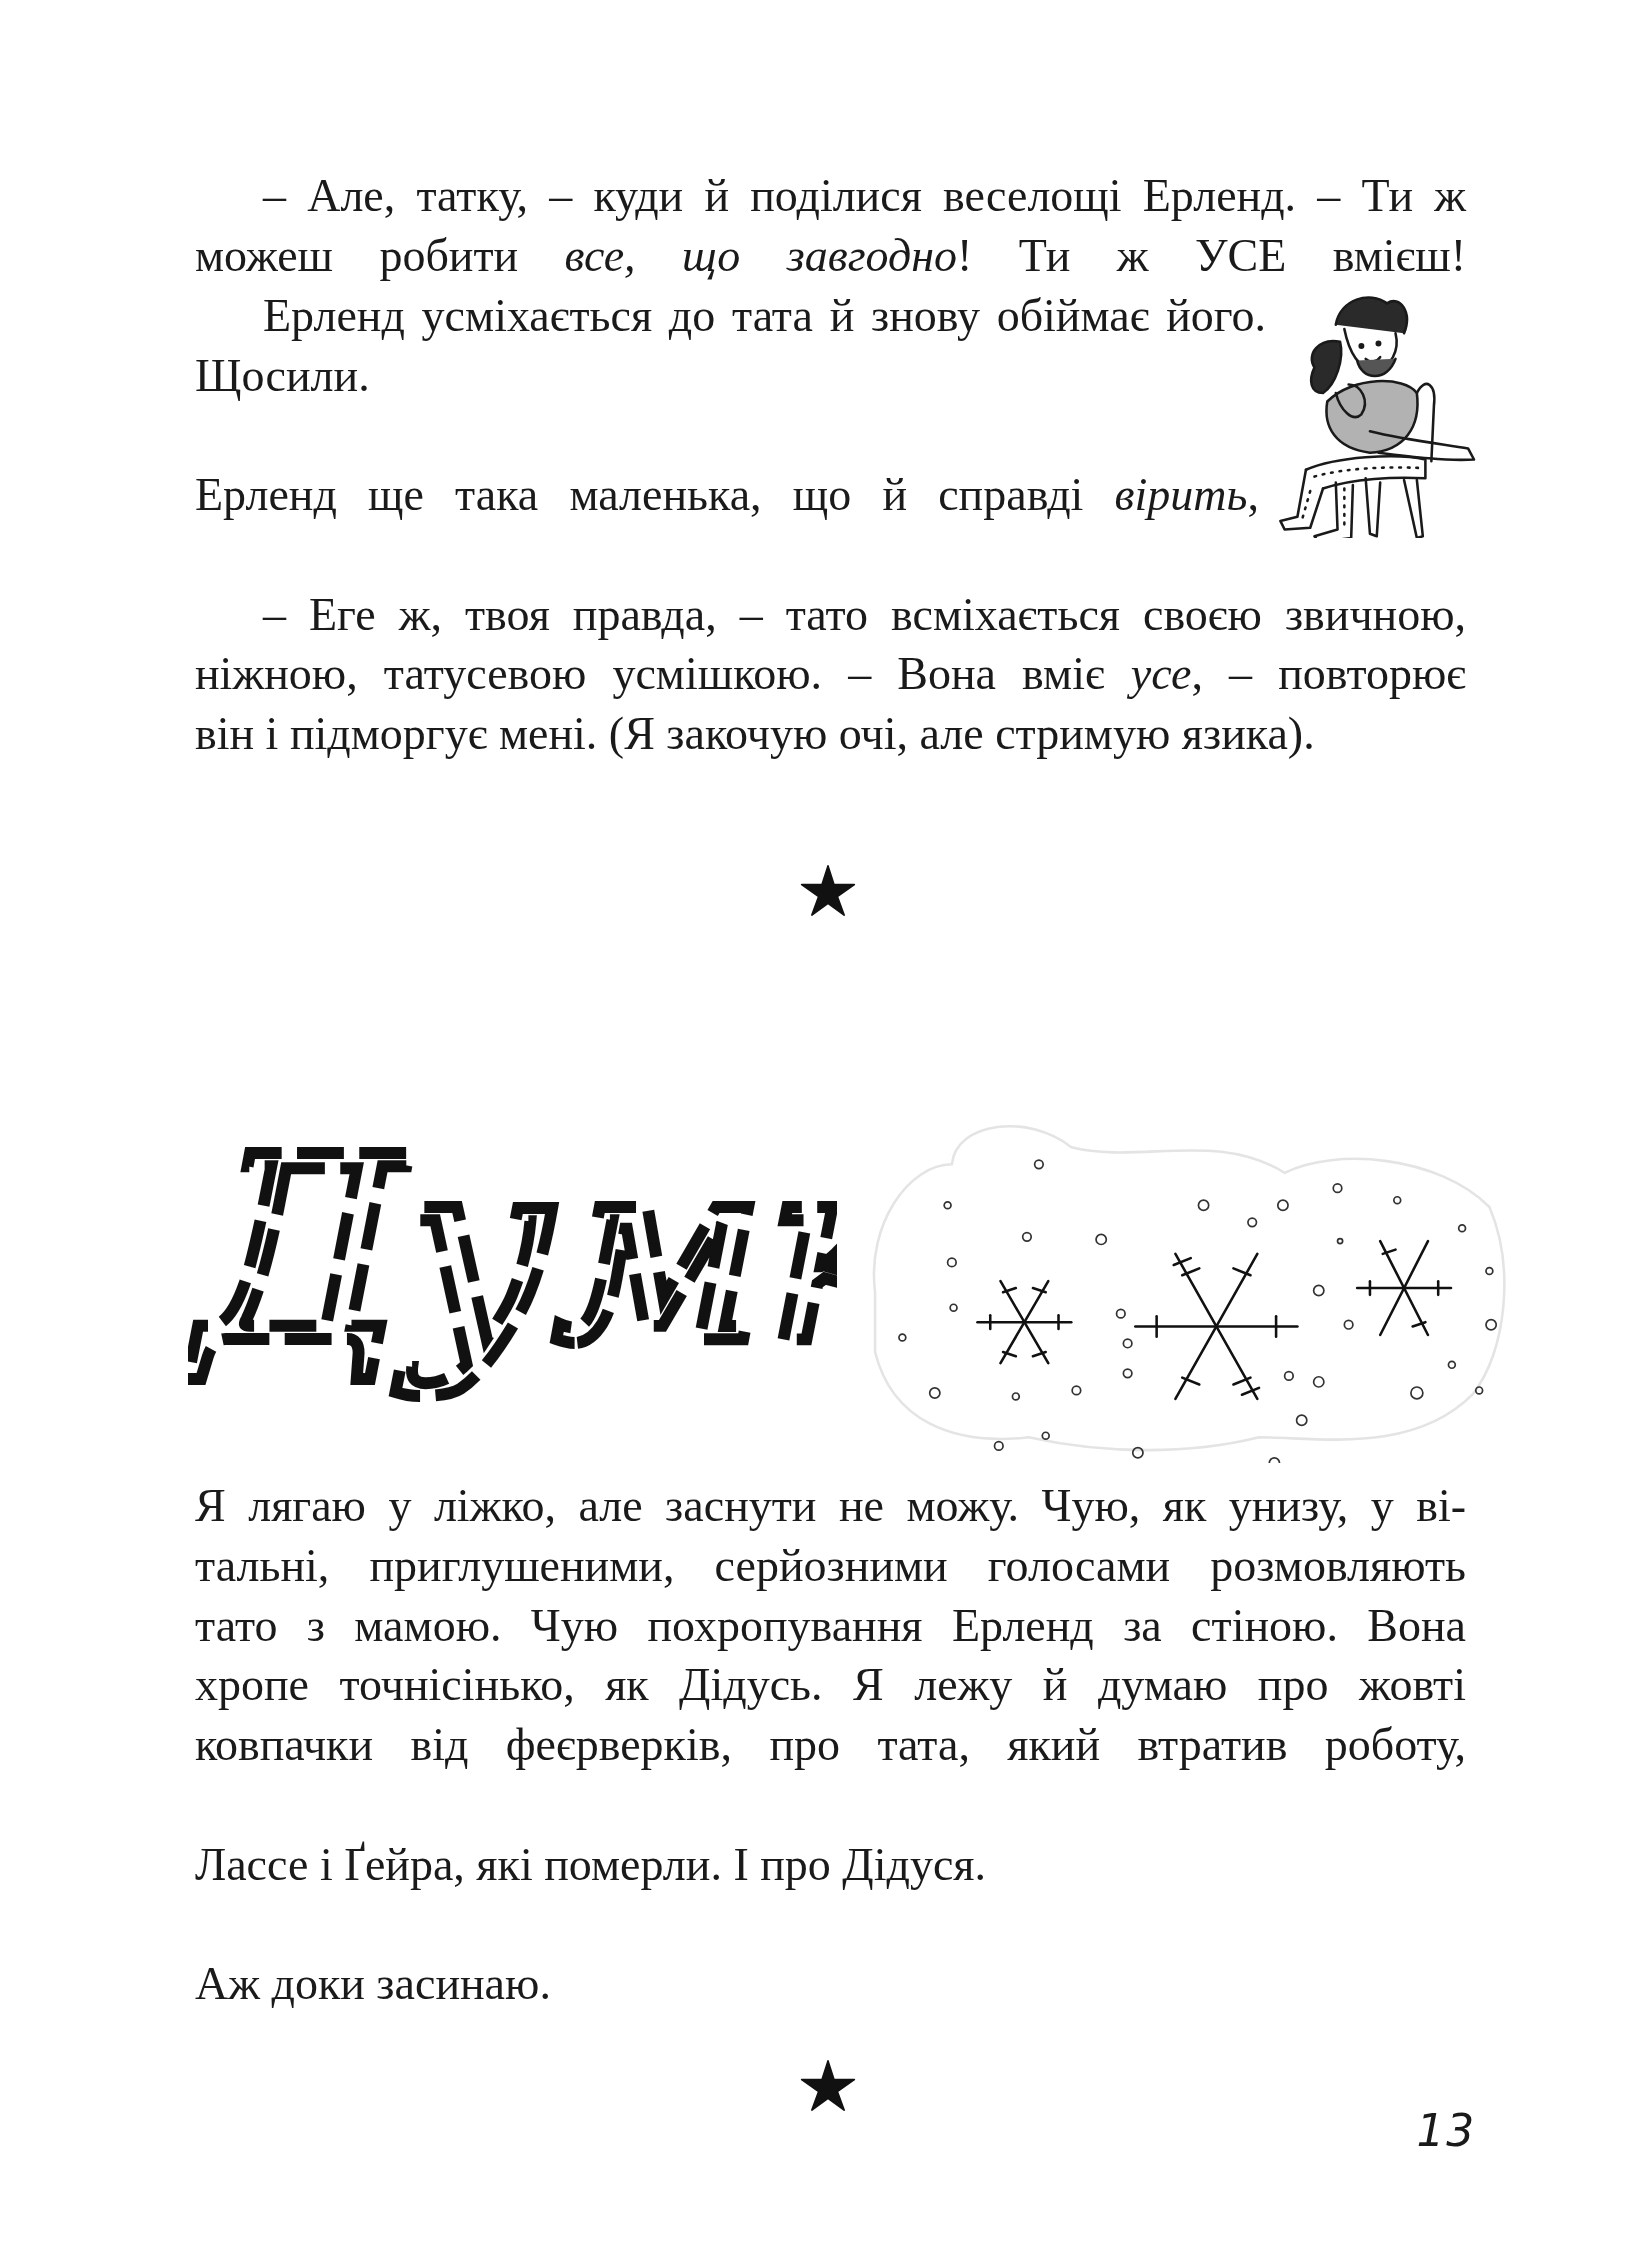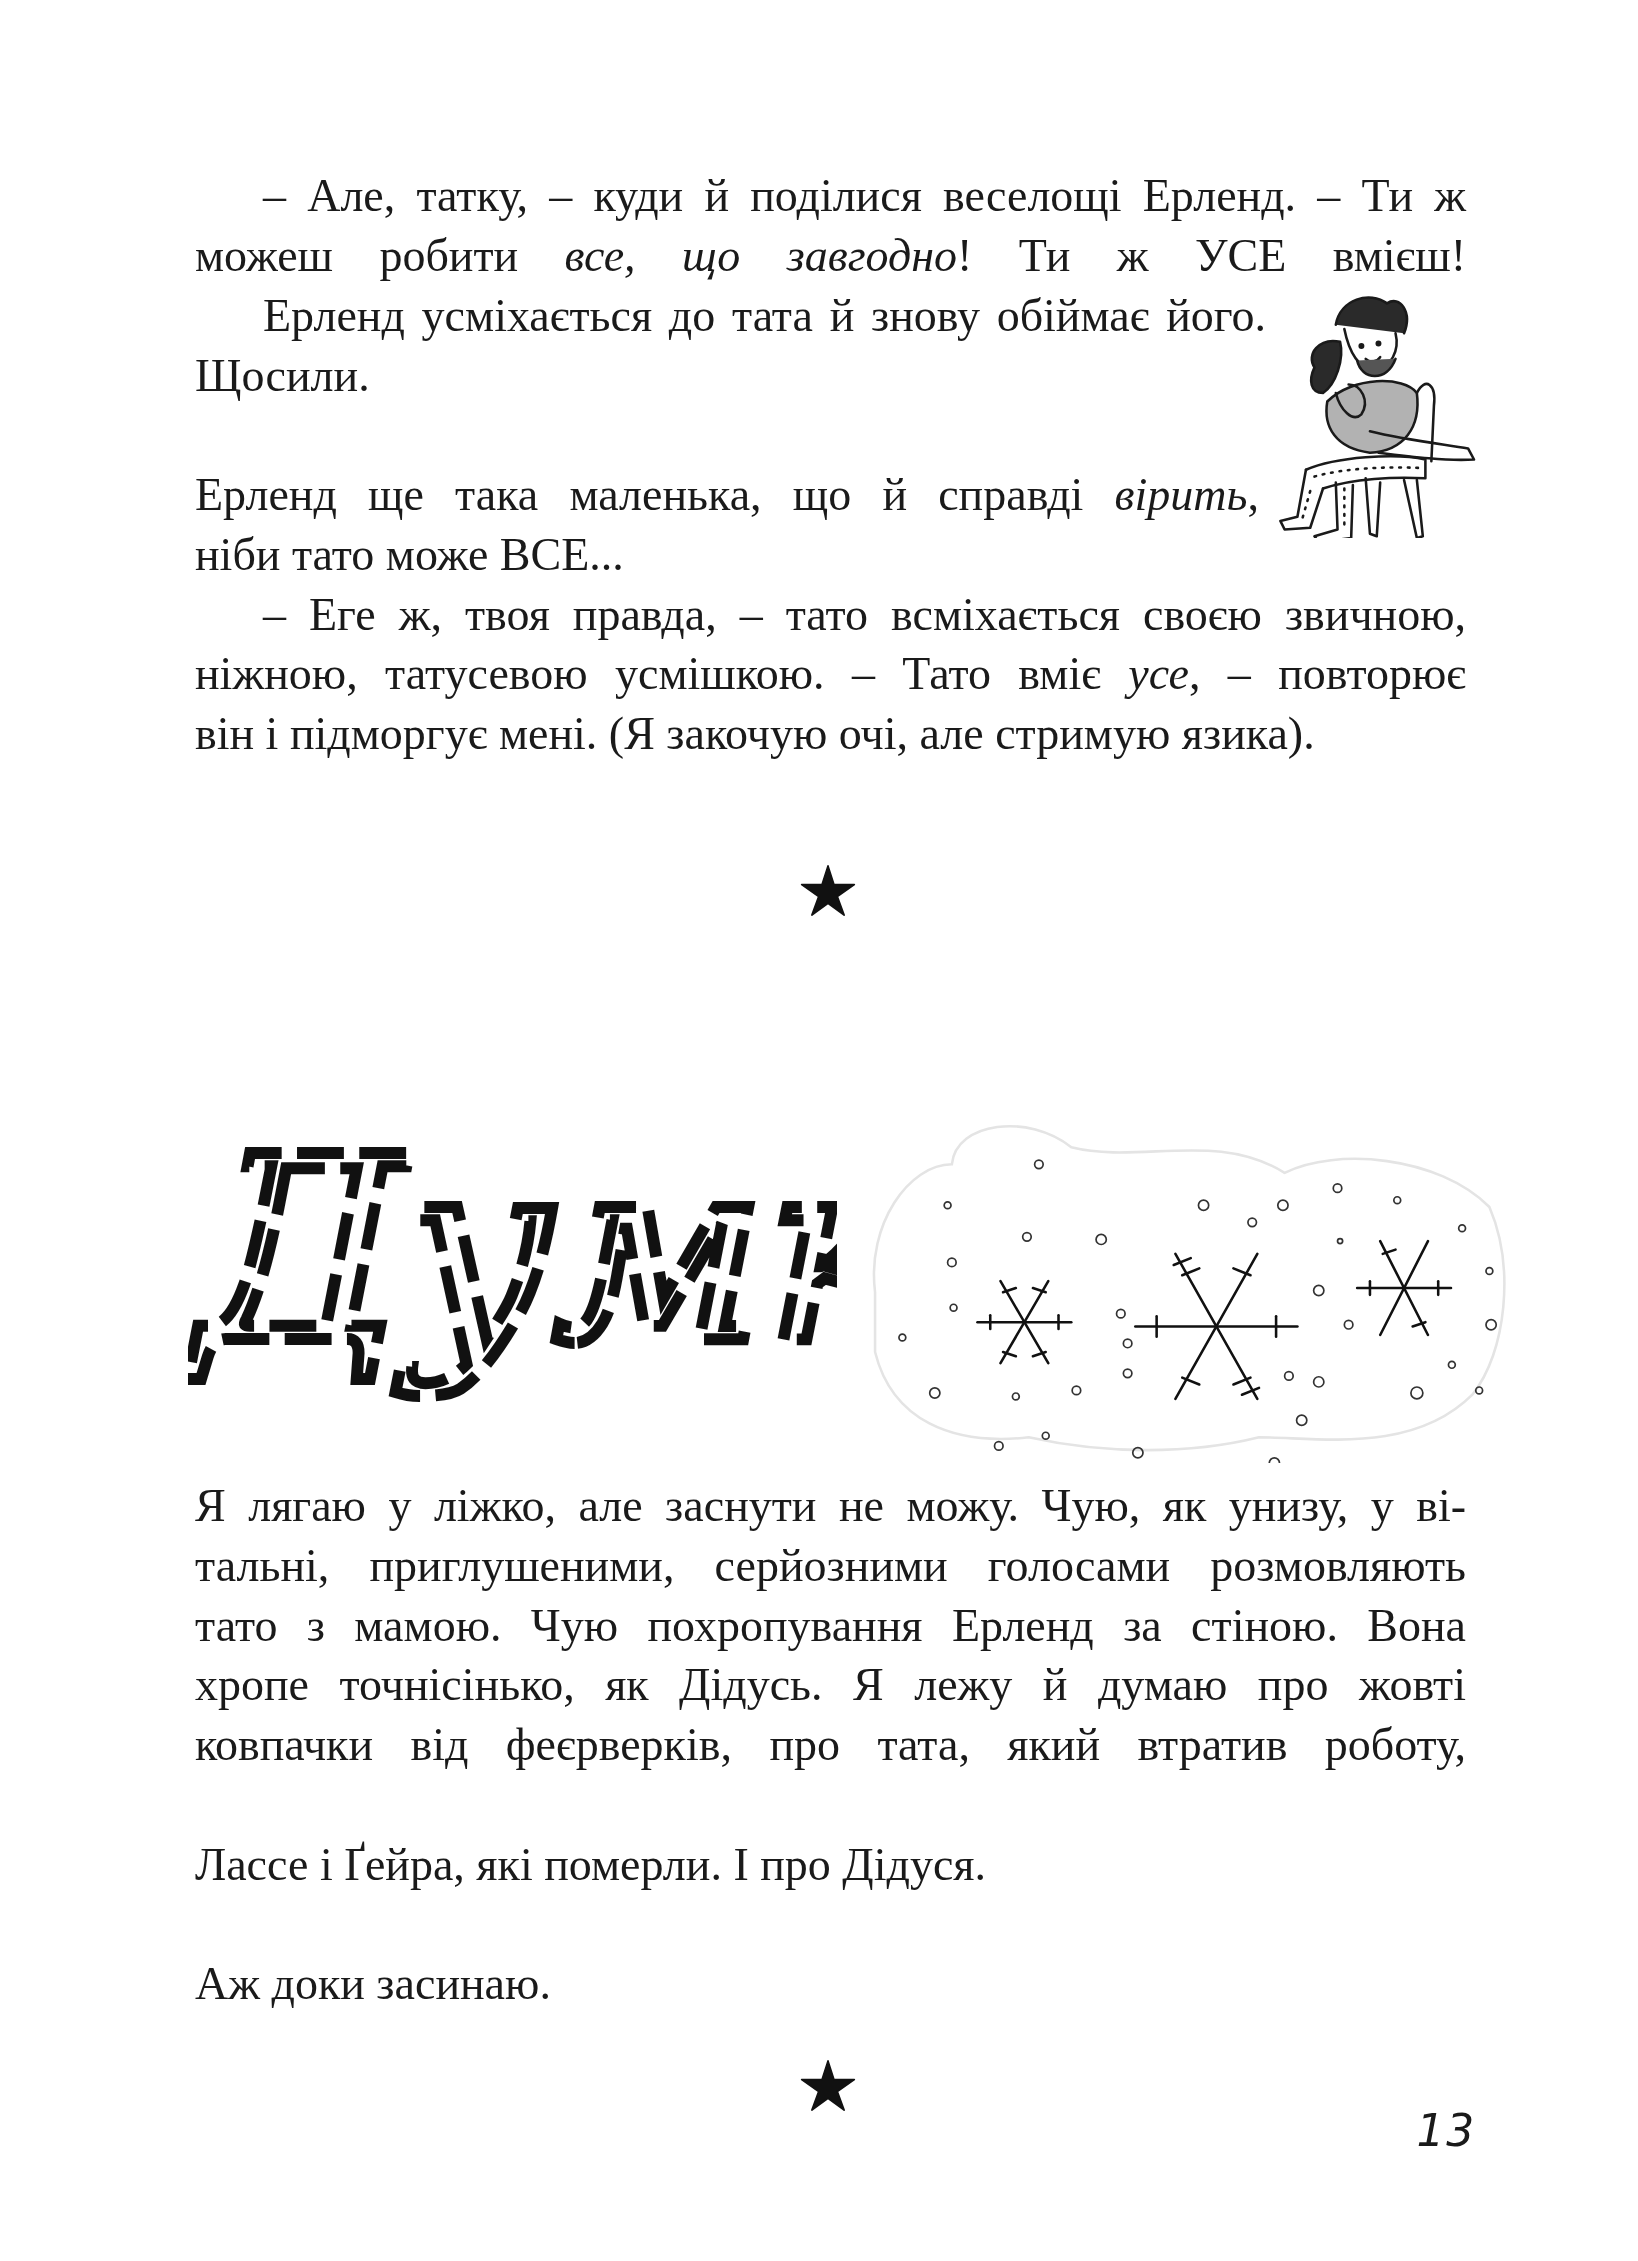--- a/index.html
+++ b/index.html
@@ -36,24 +36,23 @@
 
 <div class="page">
 
   <div class="line indent full" style="top:166px"><span>– Але, татку, – куди й поділися веселощі Ерленд. – Ти ж</span></div>
   <div class="line full" style="top:226px"><span>можеш робити </span><em>все, що завгодно</em><span>! Ти ж УСЕ вмієш!</span></div>
 
   <div class="line indent" style="top:286px; width:1003px; text-align:justify; text-align-last:justify;"><span>Ерленд усміхається до тата й знову обіймає його.</span></div>
   <div class="line ragged" style="top:346px"><span>Щосили.</span></div>
 
   <div class="line wrap-ill" style="top:465px"><span>Ерленд ще така маленька, що й справді </span><em>вірить</em><span>,</span></div>
-  <div class="line ragged" style="top:525px"><span>ніби тато може ВСЕ...</span></div>
 
   <div class="line indent full" style="top:585px"><span>– Еге ж, твоя правда, – тато всміхається своєю звичною,</span></div>
-  <div class="line full" style="top:644px"><span>ніжною, татусевою усмішкою. – Тато вміє </span><em>усе</em><span>, – повторює</span></div>
+  <div class="line full" style="top:644px"><span>ніжною, татусевою усмішкою. – Вона вміє </span><em>усе</em><span>, – повторює</span></div>
   <div class="line ragged" style="top:704px"><span>він і підморгує мені. (Я закочую очі, але стримую язика).</span></div>
 
   <svg class="illustration" viewBox="0 0 260 320">
     <g fill="none" stroke="#1a1a1a" stroke-width="3" stroke-linecap="round" stroke-linejoin="round">
 
       <path d="M70 70 C75 40, 110 30, 130 45 C145 35, 160 55, 150 80" fill="#2a2a2a"></path>
       <path d="M45 120 C35 105, 50 85, 75 90 C80 110, 70 140, 55 150 C40 150, 38 135, 45 120 Z" fill="#2a2a2a"></path>
 
       <path d="M80 75 C85 100, 95 120, 115 125 C135 120, 145 100, 140 80"></path>
       <circle cx="100" cy="95" r="2" fill="#1a1a1a"></circle>

